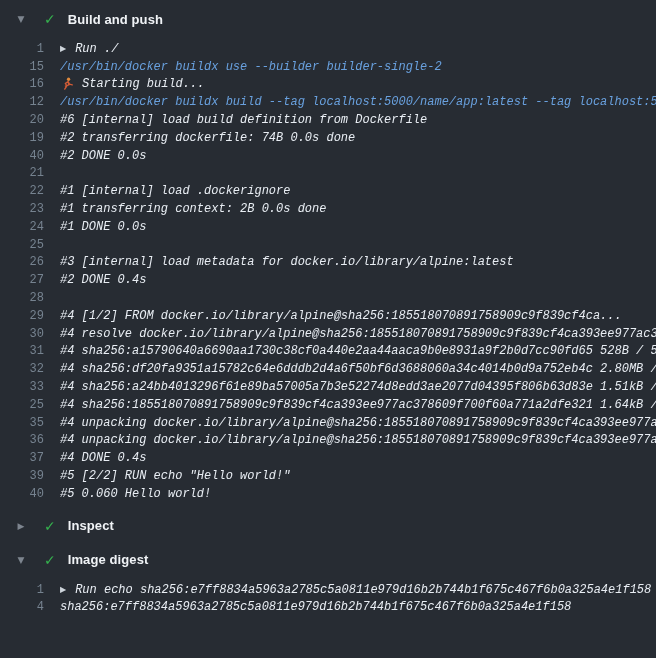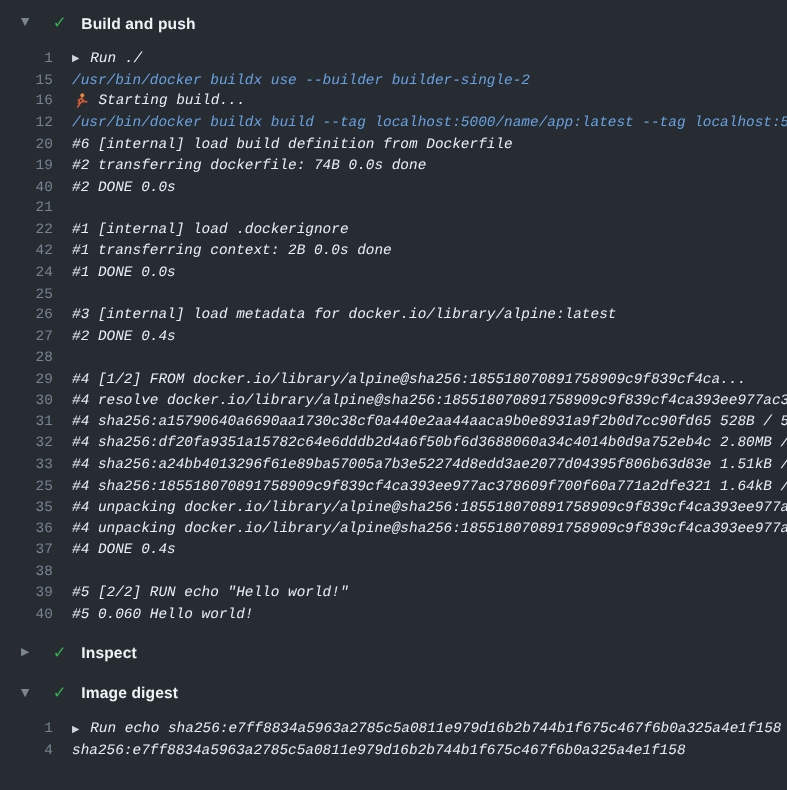--- a/index.html
+++ b/index.html
@@ -75,36 +75,35 @@
       <div class="log-line"><span class="ln">16</span><span class="lc"><span class="emoji"><svg width="14" height="14" viewBox="0 0 16 16">
               <circle cx="9.8" cy="2.6" r="1.9" fill="#e08a3c"></circle>
               <path d="M9.3 5.2L6.2 7.4l1.6 2.8-2.4 3.6M9.3 5.2l1.6 3.1 3.1.7M9.3 5.2l.8 3.8-3.9 1.4" stroke="#d05b36" stroke-width="1.6" fill="none" stroke-linecap="round"></path>
             </svg></span><span class="txt">Starting build...</span></span></div>
       <div class="log-line"><span class="ln">12</span><span class="lc cmd"><span class="txt">/usr/bin/docker buildx build --tag localhost:5000/name/app:latest --tag localhost:5000</span></span></div>
       <div class="log-line"><span class="ln">20</span><span class="lc"><span class="txt">#6 [internal] load build definition from Dockerfile</span></span></div>
       <div class="log-line"><span class="ln">19</span><span class="lc"><span class="txt">#2 transferring dockerfile: 74B 0.0s done</span></span></div>
       <div class="log-line"><span class="ln">40</span><span class="lc"><span class="txt">#2 DONE 0.0s</span></span></div>
       <div class="log-line"><span class="ln">21</span><span class="lc"><span class="txt"></span></span></div>
       <div class="log-line"><span class="ln">22</span><span class="lc"><span class="txt">#1 [internal] load .dockerignore</span></span></div>
-      <div class="log-line"><span class="ln">42</span><span class="lc"><span class="txt">#1 transferring context: 2B 0.0s done</span></span></div>
+      <div class="log-line"><span class="ln">23</span><span class="lc"><span class="txt">#1 transferring context: 2B 0.0s done</span></span></div>
       <div class="log-line"><span class="ln">24</span><span class="lc"><span class="txt">#1 DONE 0.0s</span></span></div>
       <div class="log-line"><span class="ln">25</span><span class="lc"><span class="txt"></span></span></div>
       <div class="log-line"><span class="ln">26</span><span class="lc"><span class="txt">#3 [internal] load metadata for docker.io/library/alpine:latest</span></span></div>
       <div class="log-line"><span class="ln">27</span><span class="lc"><span class="txt">#2 DONE 0.4s</span></span></div>
       <div class="log-line"><span class="ln">28</span><span class="lc"><span class="txt"></span></span></div>
       <div class="log-line"><span class="ln">29</span><span class="lc"><span class="txt">#4 [1/2] FROM docker.io/library/alpine@sha256:185518070891758909c9f839cf4ca...</span></span></div>
       <div class="log-line"><span class="ln">30</span><span class="lc"><span class="txt">#4 resolve docker.io/library/alpine@sha256:185518070891758909c9f839cf4ca393ee977ac378</span></span></div>
       <div class="log-line"><span class="ln">31</span><span class="lc"><span class="txt">#4 sha256:a15790640a6690aa1730c38cf0a440e2aa44aaca9b0e8931a9f2b0d7cc90fd65 528B / 52</span></span></div>
       <div class="log-line"><span class="ln">32</span><span class="lc"><span class="txt">#4 sha256:df20fa9351a15782c64e6dddb2d4a6f50bf6d3688060a34c4014b0d9a752eb4c 2.80MB / 2</span></span></div>
       <div class="log-line"><span class="ln">33</span><span class="lc"><span class="txt">#4 sha256:a24bb4013296f61e89ba57005a7b3e52274d8edd3ae2077d04395f806b63d83e 1.51kB / 1</span></span></div>
       <div class="log-line"><span class="ln">25</span><span class="lc"><span class="txt">#4 sha256:185518070891758909c9f839cf4ca393ee977ac378609f700f60a771a2dfe321 1.64kB / 1</span></span></div>
       <div class="log-line"><span class="ln">35</span><span class="lc"><span class="txt">#4 unpacking docker.io/library/alpine@sha256:185518070891758909c9f839cf4ca393ee977ac</span></span></div>
       <div class="log-line"><span class="ln">36</span><span class="lc"><span class="txt">#4 unpacking docker.io/library/alpine@sha256:185518070891758909c9f839cf4ca393ee977ac</span></span></div>
       <div class="log-line"><span class="ln">37</span><span class="lc"><span class="txt">#4 DONE 0.4s</span></span></div>
-      <div class="log-line"><span class="ln">38</span><span class="lc"><span class="txt"></span></span></div>
       <div class="log-line"><span class="ln">39</span><span class="lc"><span class="txt">#5 [2/2] RUN echo "Hello world!"</span></span></div>
       <div class="log-line"><span class="ln">40</span><span class="lc"><span class="txt">#5 0.060 Hello world!</span></span></div>
     </div>
     <div class="section-header">
       <span class="chev">▶</span>
       <span class="check">✓</span>
       <span class="sec-title">Inspect</span>
     </div>
     <div class="section-header">
       <span class="chev">▼</span>

